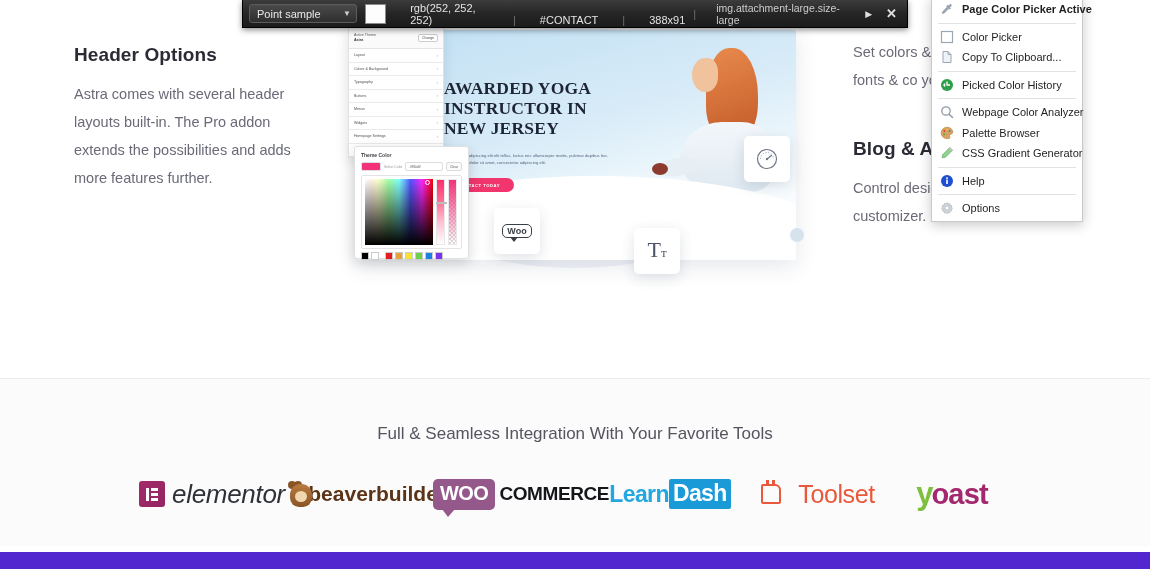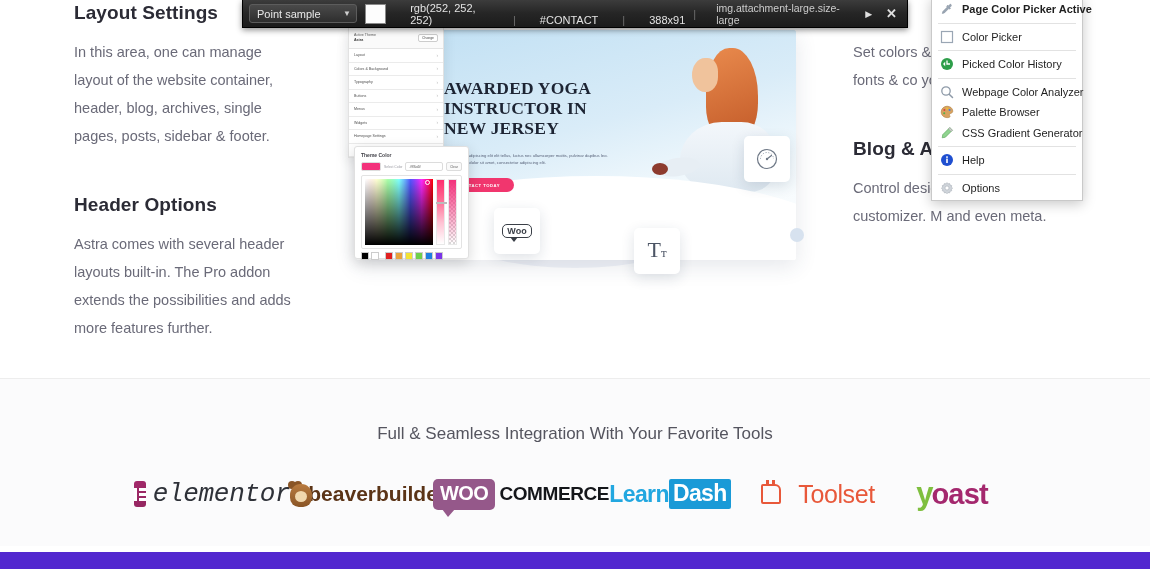--- a/index.html
+++ b/index.html
@@ -276,21 +276,21 @@
   
   .el-mark{
     width:26px; height:26px; border-radius:3px;
     background:linear-gradient(135deg,#a4296b,#92265f);
     display:flex; align-items:center; justify-content:center; gap:2px;
   }
   .el-mark b{ display:block; width:3px; height:13px; background:#fff; }
   .el-mark s{ display:block; width:7px; height:13px;
     background:linear-gradient(#fff 0 3px, transparent 3px 5px, #fff 5px 8px, transparent 8px 10px, #fff 10px 13px); }
   .el-word{
-    font-family:Liberation Mono, monospace; font-style:italic;
+    font-family:Liberation Sans, sans-serif; font-style:italic;
     font-size:26px; color:#2e3138; margin-left:7px; letter-spacing:-.3px;
   }
   
   .bb-ico{ width:30px; height:30px; position:relative; }
   .bb-body{ position:absolute; left:4px; top:5px; width:22px; height:23px;
     background:linear-gradient(180deg,#b97b3f,#8a5526); border-radius:48% 48% 40% 40%; }
   .bb-ear{ position:absolute; top:2px; width:8px; height:8px; background:#8a5526; border-radius:50%; }
   .bb-ear.l{ left:2px; } .bb-ear.r{ right:2px; }
   .bb-face{ position:absolute; left:9px; top:12px; width:12px; height:11px; background:#f0d7ad; border-radius:50%; }
   .bb-word{ font-size:21px; font-weight:700; color:#5b3417; margin-left:4px;
@@ -328,24 +328,20 @@
   }
 </style>
 </head>
 <body>
 
 <div class="page">
 
   <div class="content-section">
 
     <div class="col col-left">
-      <div>
-        <div class="feat-title">Layout Settings</div>
-        <div class="feat-body">In this area, one can manage layout of the website container, header, blog, archives, single pages, posts, sidebar &amp; footer.</div>
-      </div>
       <div class="block-2">
         <div class="feat-title">Header Options</div>
         <div class="feat-body">Astra comes with several header layouts built-in. The Pro addon extends the possibilities and adds more features further.</div>
       </div>
     </div>
 
     <div class="col col-right">
       <div>
         <div class="feat-title">&amp; Ty</div>
         <div class="feat-body">Set colors &amp; f understand it set fonts &amp; co your brand.</div>
@@ -500,20 +496,29 @@
       <div class="ctx-sep"></div>
 
       <div class="ctx-item">
         <span class="ctx-ico">
           <svg width="14" height="14" viewBox="0 0 14 14">
               <rect x="1.5" y="1.5" width="11" height="11" fill="#fff" stroke="#9aa6b4" stroke-width="1.2"></rect>
             </svg>
         </span>
         <span>Color Picker</span>
       </div>
+      <div class="ctx-item">
+        <span class="ctx-ico">
+          <svg width="14" height="14" viewBox="0 0 14 14">
+              <path d="M3 1.5h5l3 3v8H3z" fill="#eef3f8" stroke="#9aa6b4" stroke-width="1"></path>
+              <path d="M8 1.5v3h3" fill="none" stroke="#9aa6b4" stroke-width="1"></path>
+            </svg>
+        </span>
+        <span>Copy To Clipboard...</span>
+      </div>
 
       <div class="ctx-sep"></div>
 
       <div class="ctx-item">
         <span class="ctx-ico">
           <svg width="14" height="14" viewBox="0 0 14 14">
               <circle cx="7" cy="7" r="6" fill="#2e9e4a"></circle>
               <path d="M7 3.5v3.5h3" fill="none" stroke="#fff" stroke-width="1.3"></path>
               <path d="M3 7l2.2-2.2v4.4z" fill="#fff"></path>
             </svg>

